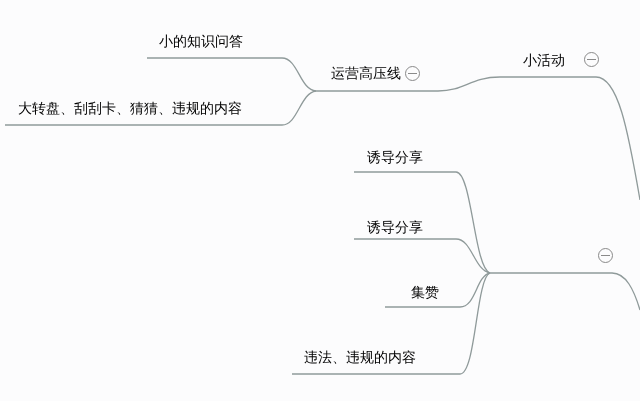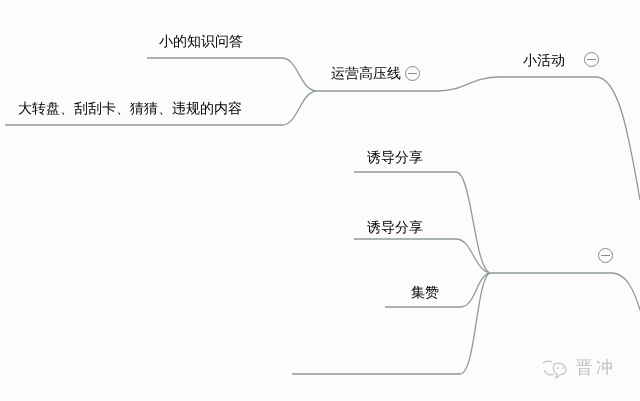--- a/index.html
+++ b/index.html
@@ -75,26 +75,15 @@
   <div class="node-label" style="left:18px; top:99px;">大转盘、刮刮卡、猜猜、违规的内容</div>
 
   <div class="collapse" style="left:598px; top:248px;"></div>
 
   <div class="node-label" style="left:367px; top:148px;">诱导分享</div>
 
   <div class="node-label" style="left:367px; top:218px;">诱导分享</div>
 
   <div class="node-label" style="left:397px; top:283px;margin-left:14px;">集赞</div>
 
+  <div class="node-label" style="left:304px; top:348px;">违法、违规的内容</div>
 
-  <div class="watermark">
-    <svg class="wm-icon" viewBox="0 0 30 22">
-      <g fill="none" stroke="#c4c4c4" stroke-width="1.2">
-        <path d="M3 6 Q7 3 12 5"></path>
-        <path d="M4 13 Q8 20 14 17"></path>
-        <path d="M14 7 Q22 4 26 11 Q27 17 20 18 L16 21 L17 17 Q12 15 14 7 Z"></path>
-      </g>
-      <circle cx="18" cy="11" r="1" fill="#c4c4c4"></circle>
-      <circle cx="23" cy="11" r="1" fill="#c4c4c4"></circle>
-    </svg>
-    <span class="wm-text">晋冲</span>
-  </div>
 </div>
 
 </body></html>

